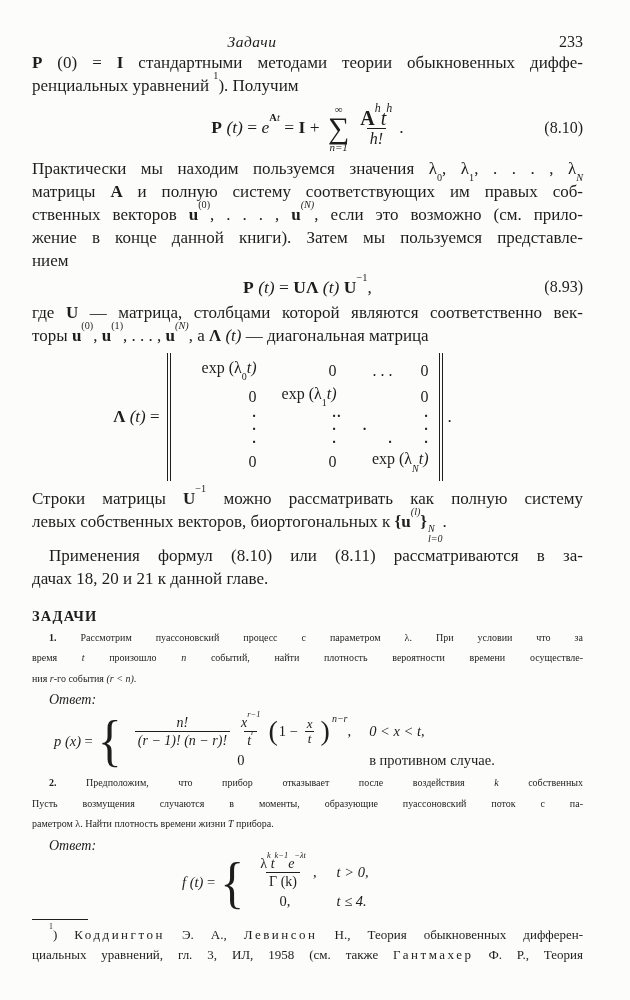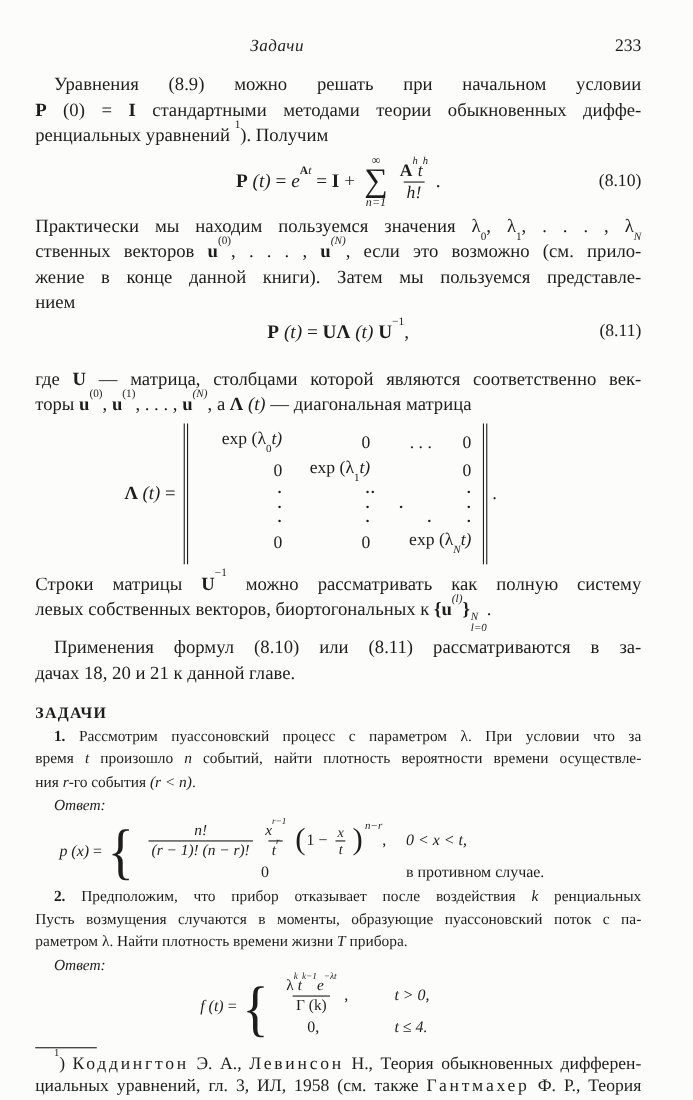--- a/index.html
+++ b/index.html
@@ -23,101 +23,101 @@
 
   
   .bl { font-size:17px; line-height:23px; }
   .just { text-align:justify; text-align-last:justify; }
   .ind { text-indent:17px; }
   .mt14 { margin-top:14px; }
 
   
   .eqline { position:relative; text-align:center; }
   .eq810 { line-height:56px; height:58px; margin-top:2px; font-size:17.5px; }
-  .eq811 { line-height:24px; height:24px; margin:3px 0 20px; font-size:17.5px; }
+  .eq811 { line-height:24px; height:24px; margin:3px 0 2px; font-size:17.5px; }
   .eqtag { position:absolute; right:0; top:50%; transform:translateY(-50%); font-size:16px; line-height:normal; }
   .sumstack { display:inline-flex; flex-direction:column; align-items:center; vertical-align:middle; margin:0 4px; }
   .lim-top { font-size:11px; line-height:11px; }
   .lim-bot { font-size:11px; line-height:13px; font-style:italic; }
   .sigma { font-size:30px; line-height:26px; }
   .frac { display:inline-flex; flex-direction:column; align-items:center; vertical-align:middle; margin:0 4px; }
-  .frac .num { line-height:19px; padding:0 3px; font-size:16px; }
+  .frac .num { line-height:19px; padding:0 3px; font-size:20px; }
   .frac .den { line-height:19px; padding:0 3px; font-size:16px; border-top:1.2px solid #1e1d1b; }
 
   
   .matrix-row { display:flex; justify-content:center; align-items:center; margin:6px 0; font-size:17px; transform:translateX(-25px); }
   .mlab { margin-right:7px; white-space:nowrap; }
   .mat-outer { border-left:1.3px solid #1e1d1b; border-right:1.3px solid #1e1d1b; padding:0 2px; align-self:stretch; display:flex; }
   .mat-inner { border-left:1.3px solid #1e1d1b; border-right:1.3px solid #1e1d1b; padding:5px 10px;
                display:grid; grid-template-columns:76px 80px 56px 36px; align-items:center; }
   .mcell { text-align:right; font-size:16px; line-height:20px; }
   .dotc  { font-size:14px; line-height:13px; font-weight:700; }
   .dl { text-align:left; } .dc { text-align:center; } .dr { text-align:right; }
   .spancell { grid-column:3 / span 2; text-align:right; }
   .msub { font-size:10px; position:relative; top:3px; }
   .mperiod { margin-left:5px; }
 
   
   .stk { display:inline-flex; flex-direction:column; align-items:flex-start; font-size:10px; line-height:10px; vertical-align:-5px; margin-left:1px; font-style:italic; }
 
   
   .sect { font-size:14.5px; font-weight:700; letter-spacing:1.2px; margin-top:18px; margin-bottom:3px; }
-  .pl { font-size:14px; line-height:20.5px; }
+  .pl { font-size:10px; line-height:20.5px; }
   .ans { font-size:14px; line-height:19px; text-indent:17px; margin-top:1px; }
 
   
   .eqcase { display:flex; align-items:center; font-size:14.5px; }
   .eqp { margin:3px 0 3px 22px; height:58px; }
   .eqf { margin:2px 0 2px 150px; height:52px; }
   .lhs { margin-right:5px; white-space:nowrap; }
   .cbrace { font-size:50px; line-height:1; transform:scaleY(1.12); margin-right:9px; font-weight:400; }
   .cases { display:grid; grid-template-columns:auto auto; column-gap:18px; row-gap:3px; align-items:center; }
-  .cases-f { column-gap:42px; }
+  .cases-f { column-gap:20px; }
   .cexpr { display:flex; align-items:center; white-space:nowrap; }
   .czero { justify-self:center; }
   .eqcase .frac .num, .eqcase .frac .den { font-size:14px; line-height:17px; }
   .frac.tiny .num, .frac.tiny .den { font-size:13px; line-height:14px; }
   .bp { font-size:28px; line-height:1; margin:0 1px; font-weight:400; }
   .psup { font-size:10px; position:relative; top:-13px; margin-left:1px; }
   .gap2 { margin-right:2px; }
 
   
   .fn-rule { width:56px; border-top:1.4px solid #1e1d1b; margin-top:10px; margin-bottom:5px; }
-  .fn { font-size:16px; line-height:20.5px; }
+  .fn { font-size:13px; line-height:20.5px; }
   .spn { letter-spacing:2.5px; }
 </style>
 </head>
 <body>
 
 <div class="page">
 
   <div class="rh">
     <span class="rh-title">Задачи</span>
     <span class="rh-page">233</span>
   </div>
 
-  <p class="bl just ind mt14">Уравнения (8.9) можно решать при начальном условии</p>
   <p class="bl just"><span class="b">P</span><span> (0) = </span><span class="b">I</span><span> стандартными методами теории обыкновенных диффе-</span></p>
   <p class="bl"><span>ренциальных уравнений </span><sup class="sp">1</sup><span>). Получим</span></p>
 
   <div class="eqline eq810"><span class="b">P</span><span class="i"> (t) </span><span>= </span><span class="i">e</span><sup class="sp"><span class="b">A</span><span class="i">t</span></sup><span> = </span><span class="b">I</span><span> + </span><span class="sumstack">
         <span class="lim-top">∞</span>
         <span class="sigma">∑</span>
         <span class="lim-bot">n=1</span>
       </span><span class="frac">
         <span class="num"><span class="b">A</span><sup class="sp i">h</sup><span class="i">t</span><sup class="sp i">h</sup></span>
         <span class="den i">h!</span>
       </span><span>.</span><span class="eqtag">(8.10)</span></div>
 
   <p class="bl just"><span>Практически мы находим пользуемся значения λ</span><sub class="sb">0</sub><span>, λ</span><sub class="sb">1</sub><span>, . . . , λ</span><sub class="sb i">N</sub></p>
+  <p class="bl just"><span>матрицы </span><span class="b">A</span><span> и полную систему соответствующих им правых соб-</span></p>
   <p class="bl just"><span>ственных векторов </span><span class="b">u</span><sup class="sp">(0)</sup><span>, . . . , </span><span class="b">u</span><sup class="sp i">(N)</sup><span>, если это возможно (см. прило-</span></p>
   <p class="bl just">жение в конце данной книги). Затем мы пользуемся представле-</p>
   <p class="bl">нием</p>
 
-  <div class="eqline eq811"><span class="b">P</span><span class="i"> (t) </span><span>= </span><span class="b">UΛ</span><span class="i"> (t) </span><span class="b">U</span><sup class="sp">−1</sup><span>,</span><span class="eqtag">(8.11)</span></div>
+  <div class="eqline eq811"><span class="b">P</span><span class="i"> (t) </span><span>= </span><span class="b">UΛ</span><span class="i"> (t) </span><span class="b">U</span><sup class="sp">−1</sup><span>,</span><span class="eqtag">(8.93)</span></div>
 
   <p class="bl just"><span>где </span><span class="b">U</span><span> — матрица, столбцами которой являются соответственно век-</span></p>
   <p class="bl"><span>торы </span><span class="b">u</span><sup class="sp">(0)</sup><span>, </span><span class="b">u</span><sup class="sp">(1)</sup><span>, . . . , </span><span class="b">u</span><sup class="sp i">(N)</sup><span>, а </span><span class="b">Λ</span><span class="i"> (t)</span><span> — диагональная матрица</span></p>
 
   <div class="matrix-row">
     <span class="mlab"><span class="b">Λ</span><span class="i"> (t) </span><span>=</span></span>
     <span class="mat-outer">
         <span class="mat-inner">
       <span class="mcell"><span>exp (λ</span><sub class="msub">0</sub><span class="i">t)</span></span>
       <span class="mcell">0</span>
@@ -190,21 +190,21 @@
         <span class="bp">)</span>
           <sup class="psup i">n−r</sup>
         <span>,</span>
       </div>
       <div class="ccond i">0 &lt; x &lt; t,</div>
       <div class="czero">0</div>
       <div class="ccond">в противном случае.</div>
     </div>
   </div>
 
-  <p class="pl just ind"><span class="b">2.</span><span> Предположим, что прибор отказывает после воздействия </span><span class="i">k</span><span> ренциальных</span></p>
+  <p class="pl just ind"><span class="b">2.</span><span> Предположим, что прибор отказывает после воздействия </span><span class="i">k</span><span> собственных</span></p>
   <p class="pl just">Пусть возмущения случаются в моменты, образующие пуассоновский поток с па-</p>
   <p class="pl"><span>раметром λ. Найти плотность времени жизни </span><span class="i">T</span><span> прибора.</span></p>
   <p class="ans"><span class="i">Ответ:</span></p>
 
   <div class="eqcase eqf">
     <span class="lhs"><span class="i">f</span><span class="i"> (t) </span><span>=</span></span>
     <span class="cbrace">{</span>
     <div class="cases cases-f">
       <div class="cexpr">
         <span class="frac">

